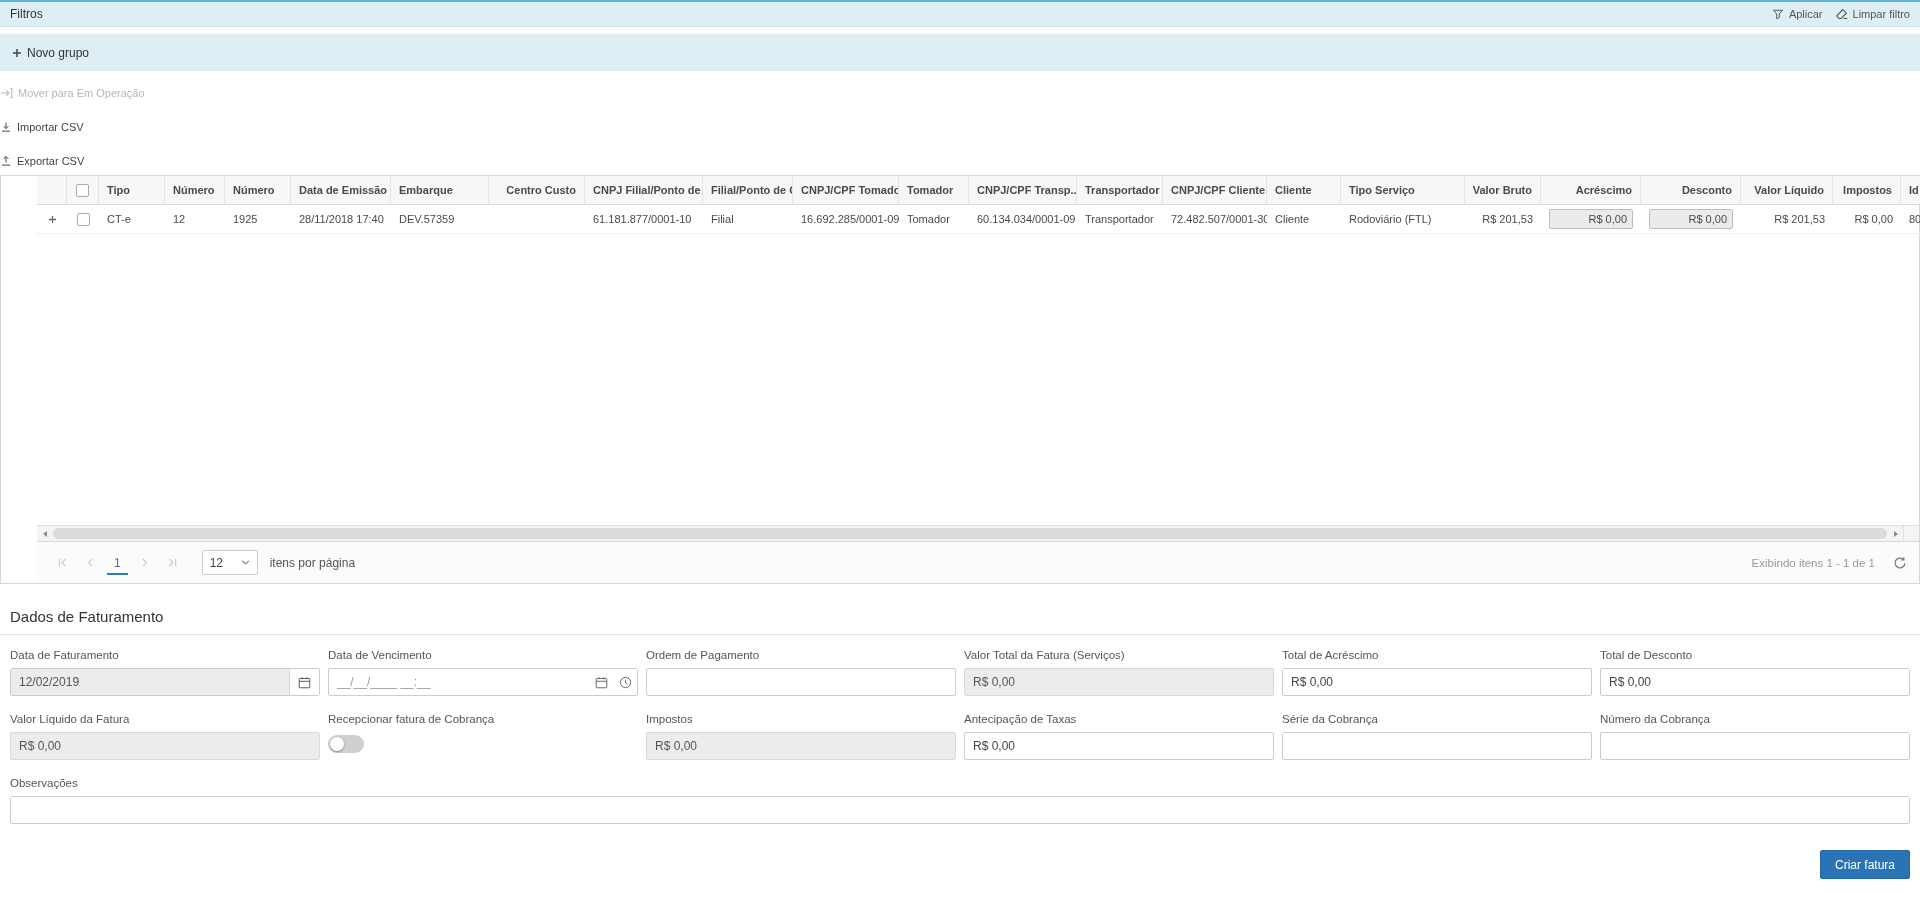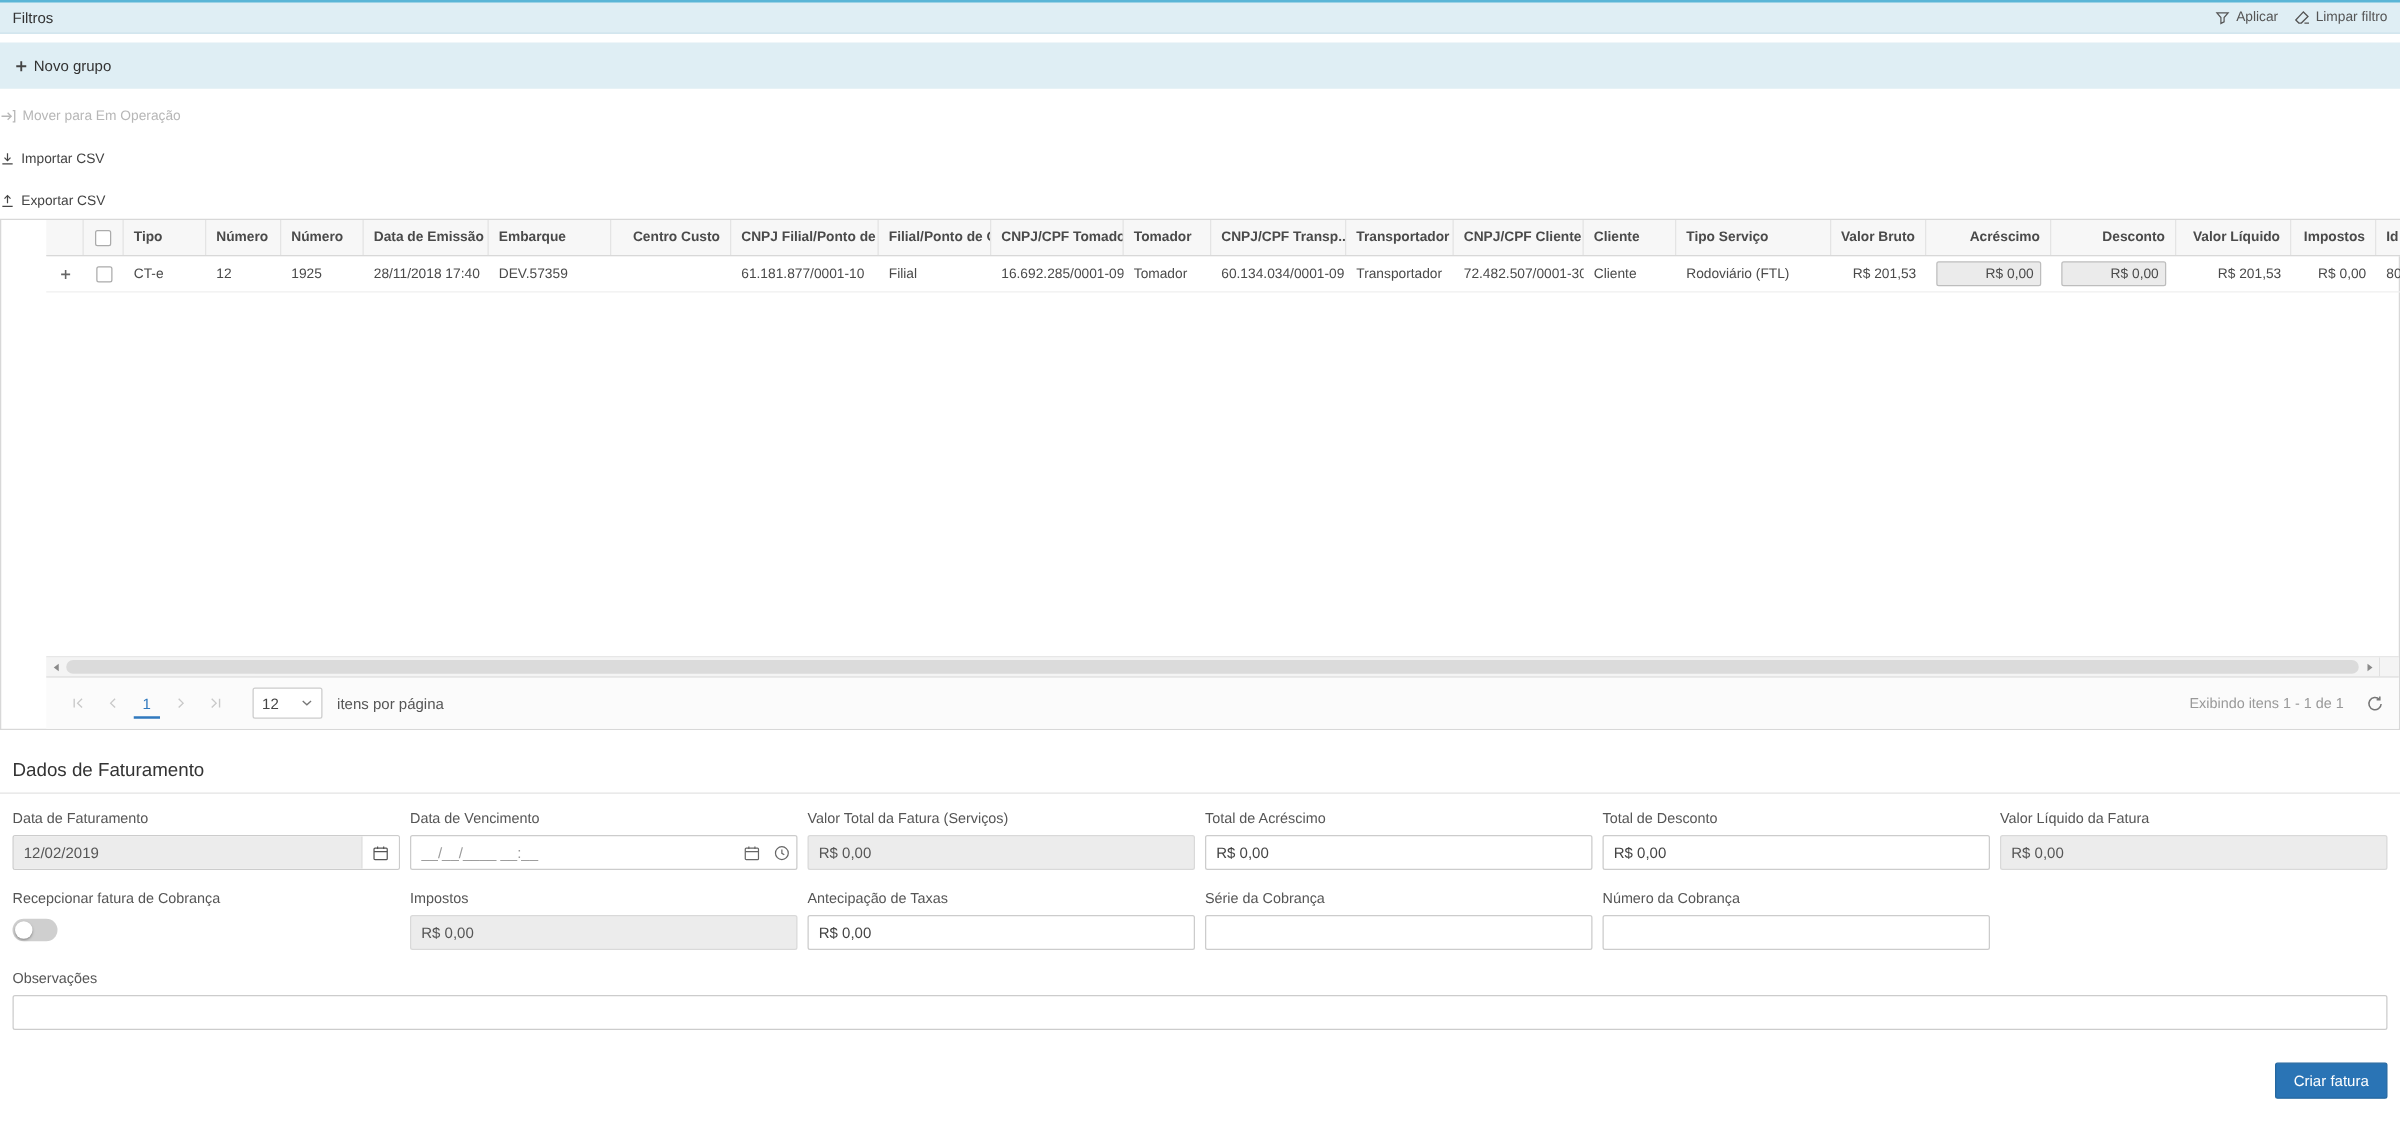--- a/index.html
+++ b/index.html
@@ -375,20 +375,24 @@
       </span>
       <span class="picker-icon">
         <svg width="13" height="13" viewBox="0 0 16 16" fill="none" stroke="currentColor" stroke-width="1.2">
             <circle cx="8" cy="8" r="6.3"></circle>
             <path d="M8 4.5v3.7l2.4 1.4"></path>
           </svg>
       </span>
     </div>
   </div>
 
+  <div class="field">
+    <div class="field-label">Ordem de Pagamento</div>
+    <input class="input" value="" style="">
+  </div>
 
   <div class="field">
     <div class="field-label">Valor Total da Fatura (Serviços)</div>
     <input class="input readonly" readonly="" value="R$ 0,00" style="">
   </div>
 
   <div class="field">
     <div class="field-label">Total de Acréscimo</div>
     <input class="input" value="R$ 0,00" style="">
   </div>

